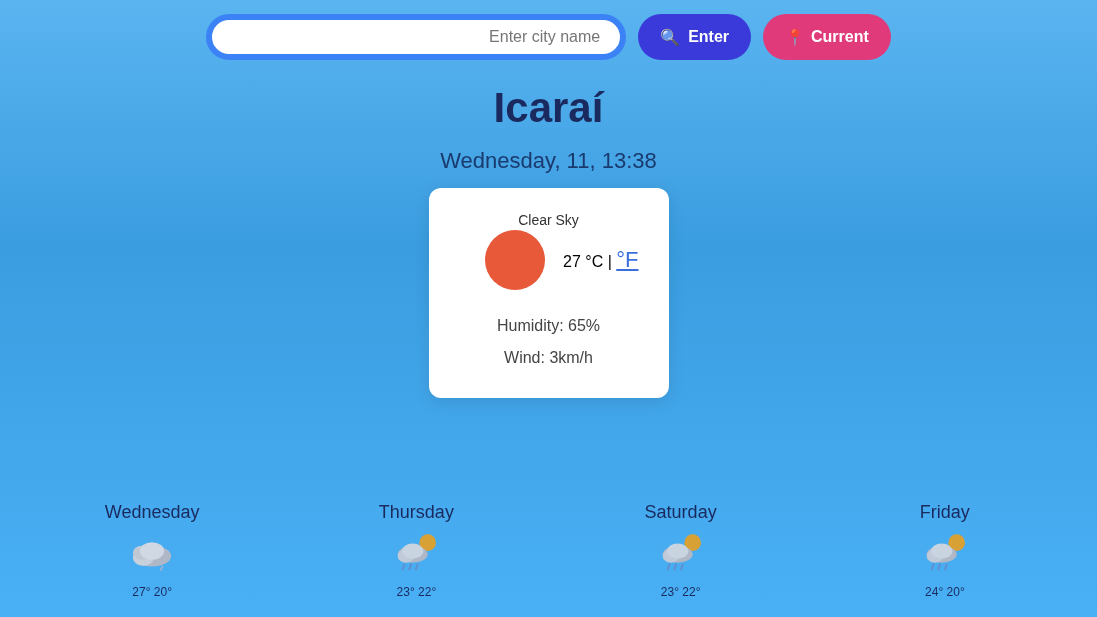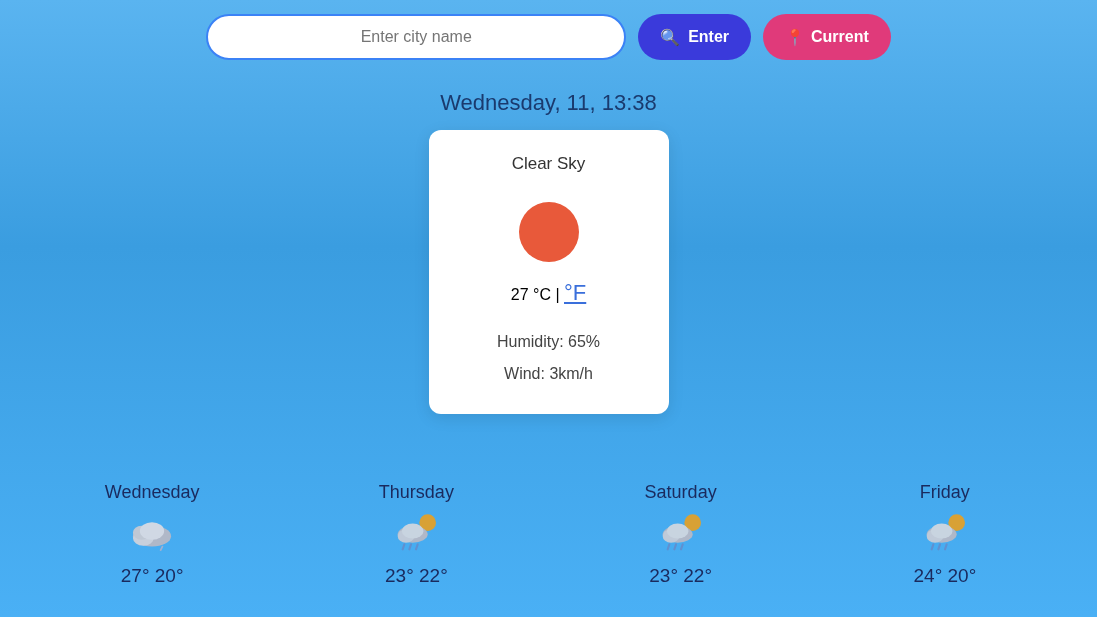--- a/index.html
+++ b/index.html
@@ -19,27 +19,27 @@
       justify-content: center;
       align-items: center;
       gap: 12px;
       padding: 14px 0;
     }
 
     .search-input {
       width: 420px;
       height: 46px;
       border-radius: 24px;
-      border: 2px solid #3b82f6;
+      border: 6px solid #3b82f6;
       outline: none;
       padding: 0 20px;
       font-size: 16px;
       color: #aaa;
       background: white;
-      text-align: center;
+      text-align: right;
     }
 
     .search-button {
       height: 46px;
       padding: 0 22px;
       border-radius: 24px;
       border: none;
       background: #3a3adb;
       color: white;
       font-size: 16px;
@@ -88,32 +88,31 @@
       background: white;
       border-radius: 12px;
       width: 240px;
       margin: 14px auto 0;
       padding: 24px 30px;
       text-align: center;
       box-shadow: 0 4px 16px rgba(0,0,0,0.1);
     }
 
     .weather-description {
-      font-size: 17px;
+      font-size: 14px;
       color: #333;
-      margin-bottom: 28px;
+      margin-bottom: 2px;
     }
 
     .temp-row {
       display: flex;
       align-items: center;
       justify-content: flex-end;
       gap: 18px;
       margin-bottom: 20px;
-      flex-direction: column;
     }
 
     .sun-icon {
       width: 60px;
       height: 60px;
       border-radius: 50%;
       background: #e8593a;
       flex-shrink: 0;
     }
 
@@ -132,21 +131,21 @@
 
     
     .forecast-row {
       display: flex;
       justify-content: space-around;
       align-items: flex-start;
       position: absolute;
       bottom: 0;
       left: 0;
       right: 0;
-      padding: 10px 20px 30px;
+      padding: 10px 20px 18px;
     }
 
     .forecast-day {
       display: flex;
       flex-direction: column;
       align-items: center;
       gap: 8px;
       min-width: 120px;
     }
 
@@ -155,21 +154,21 @@
       color: #1a2a5e;
       font-weight: 500;
     }
 
     .forecast-icon {
       font-size: 36px;
       line-height: 1;
     }
 
     .forecast-temps {
-      font-size: 19px;
+      font-size: 12px;
       color: #1a2a5e;
       font-weight: 500;
     }
 
     
     .weather-icon-svg {
       width: 52px;
       height: 40px;
     }
   </style>
@@ -182,20 +181,21 @@
     <span>🔍</span>
     <span>Enter</span>
   </button>
   <button class="current-button">
     <span>📍</span>
     <span>Current</span>
   </button>
 </div>
 
 <div class="city-title">
+  <div class="city-name">Icaraí</div>
   <div class="city-date">Wednesday, 11, 13:38</div>
 </div>
 
 <div class="weather-card">
   <div class="weather-description">Clear Sky</div>
   <div class="temp-row">
     <div class="sun-icon"></div>
     <div>
       <span>27 °C</span>
       <span> | </span>

